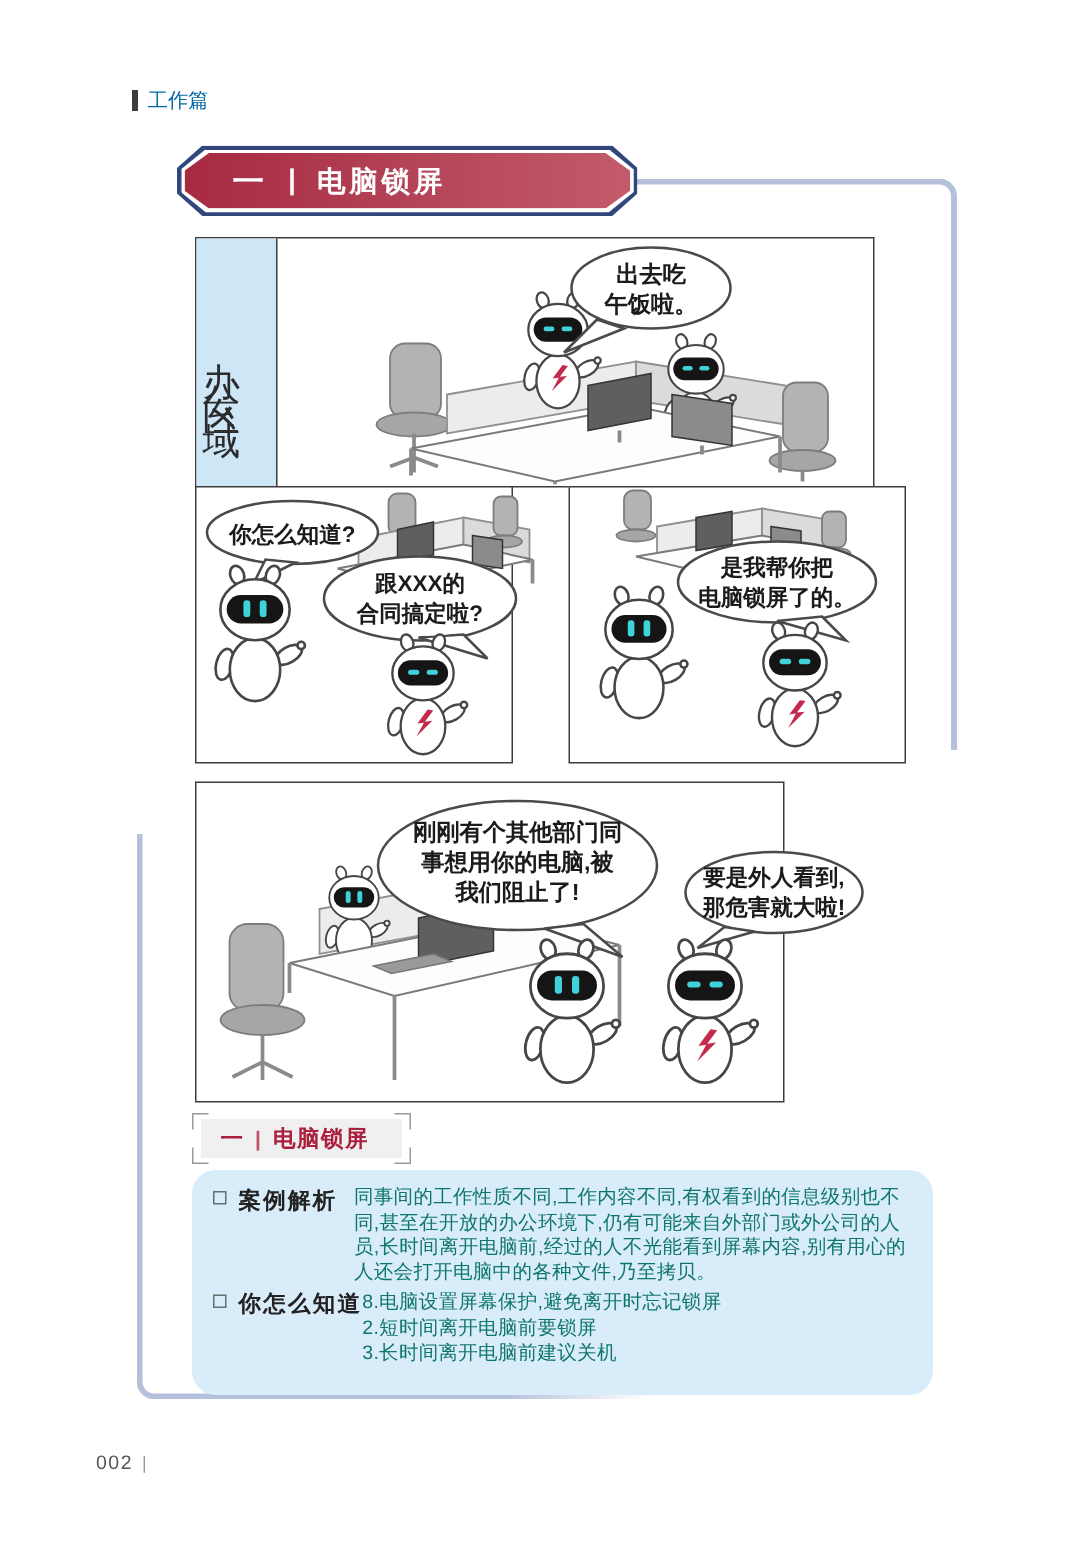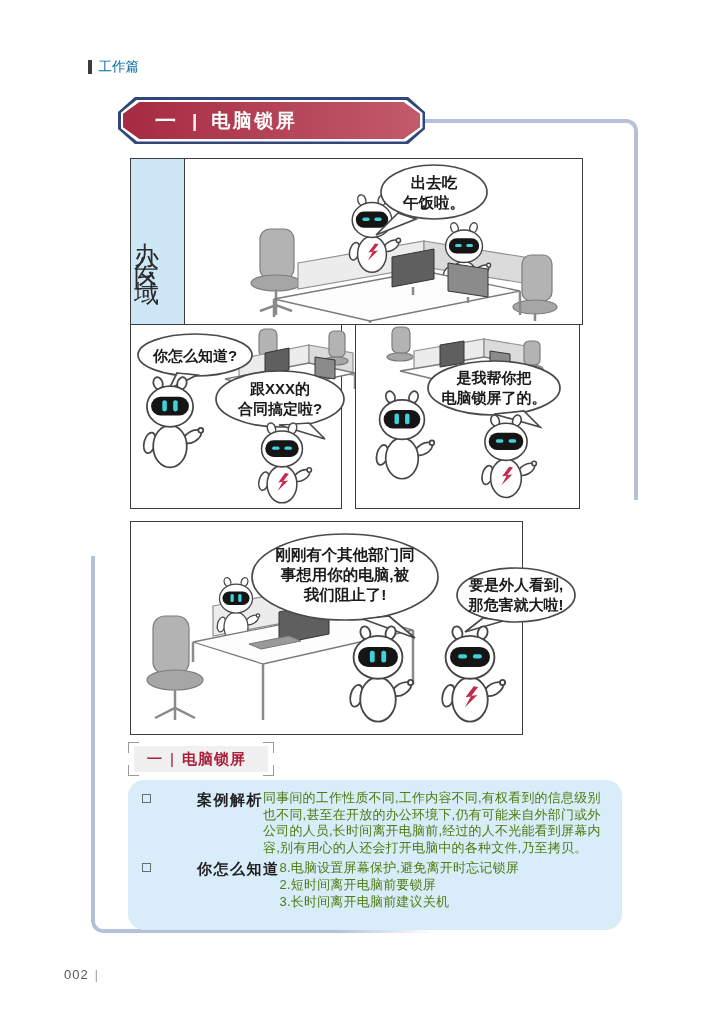--- a/index.html
+++ b/index.html
@@ -27,21 +27,21 @@
   .banner-red { position:absolute; inset:5px; background:linear-gradient(90deg,#a62a42,#c25b6b);
      display:flex; align-items:center; color:#fff; }
   .banner-num { font-size:21px; font-weight:bold; margin-left:32px; }
   .banner-sep { font-size:19px; font-weight:bold; margin:0 14px 0 16px; opacity:.95; }
   .banner-title { font-size:19px; font-weight:bold; letter-spacing:2.5px; }
 
   
   .panel { position:absolute; border:1.5px solid #3c3c3c; background:#fff; }
   .p-row1 { left:130px; top:158px; width:453px; height:167px; }
   .p-row2a { left:130px; top:323.5px; width:212px; height:185px; }
-  .p-row2b { left:355px; top:323.5px; width:224.5px; height:185px; }
+  .p-row2b { left:379px; top:323.5px; width:224.5px; height:185px; }
   .p-row3 { left:130px; top:521px; width:393px; height:214px; }
   .area-label { position:absolute; left:0; top:0; bottom:0; width:54px; background:#cde7f7;
      border-right:1.5px solid #3c3c3c; display:flex; justify-content:center; padding-top:12px;
      writing-mode:vertical-lr; font-size:25px; letter-spacing:13px; color:#2b2b2b; font-weight:500; }
   .panel svg { position:absolute; }
   .p1svg { left:54.5px; top:0; }
   .fillsvg { left:0; top:0; }
 
   
   .ln { fill:#fff; stroke:#464646; stroke-width:2.5; }
@@ -68,24 +68,24 @@
   .corner { position:absolute; width:11px; height:11px; }
   .c-tl { left:0; top:0; border-left:1.5px solid #9a9a9a; border-top:1.5px solid #9a9a9a; }
   .c-tr { right:0; top:0; border-right:1.5px solid #9a9a9a; border-top:1.5px solid #9a9a9a; }
   .c-bl { left:0; bottom:0; border-left:1.5px solid #9a9a9a; border-bottom:1.5px solid #9a9a9a; }
   .c-br { right:0; bottom:0; border-right:1.5px solid #9a9a9a; border-bottom:1.5px solid #9a9a9a; }
 
   
   .infobox { position:absolute; left:128px; top:780px; width:494px; height:150px; background:#d9ecf9;
      border-radius:16px; padding:10px 12px 8px 12px; }
   .info-row { display:flex; margin-bottom:3px; }
-  .info-label { flex:0 0 96px; display:flex; align-items:flex-start; padding-top:1px;gap:38px; }
+  .info-label { flex:0 0 96px; display:flex; align-items:flex-start; padding-top:1px; }
   .bullet { width:9px; height:9px; border:1.8px solid #5d7270; margin:3px 8px 0 2px; flex:0 0 auto; background:transparent; }
   .label-text { font-size:15px; font-weight:bold; color:#222; letter-spacing:1.5px; white-space:nowrap; }
-  .info-content { flex:1; font-size:13px; line-height:16.5px; color:#4d7c0f; letter-spacing:.2px; }
+  .info-content { flex:1; font-size:13px; line-height:16.5px; color:#0f766e; letter-spacing:.2px; }
   .advice-item { line-height:17px; }
 
   
   .footer { position:absolute; left:64px; top:967px; font-size:13px; color:#555; letter-spacing:1px; display:flex; align-items:center; }
   .footer-sep { color:#999; margin-left:6px; font-size:12px; }
 </style>
 </head>
 <body>
 
 <div class="page">

